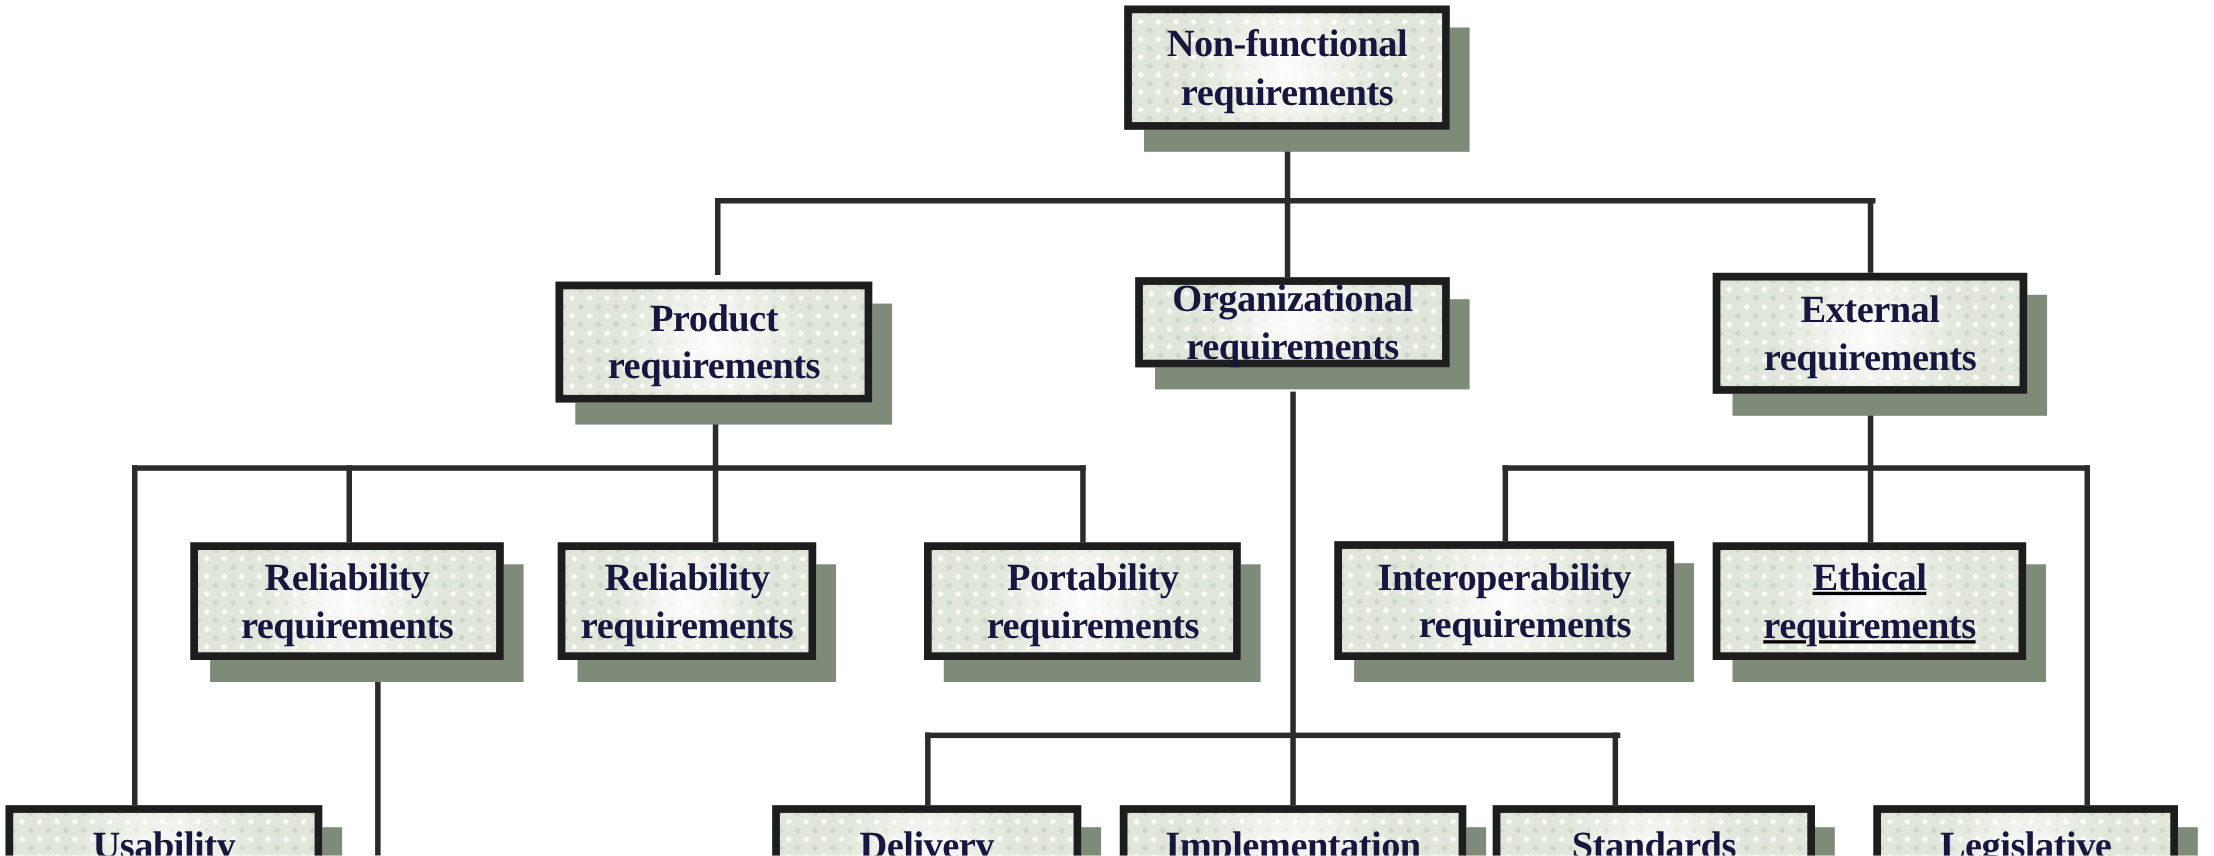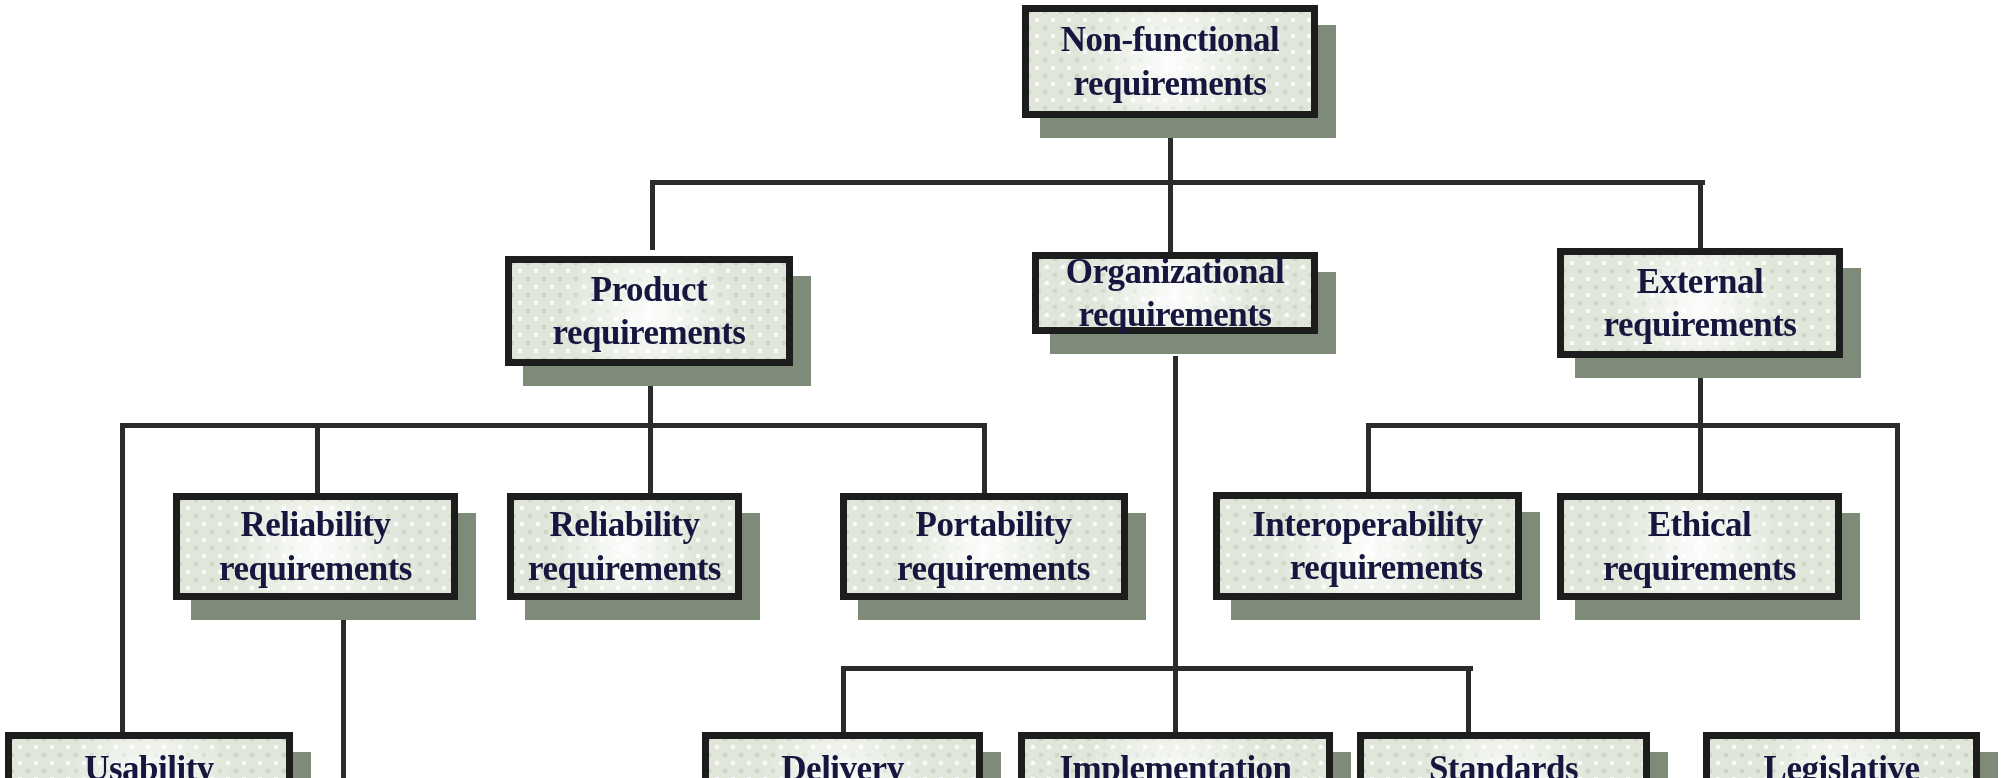--- a/index.html
+++ b/index.html
@@ -91,21 +91,21 @@
 requirements</span>
   </div>
   <div class="node" style="left:840px;top:493px;width:288px;height:107px;padding-left:19px;">
     <span class="lbl">Portability
 requirements</span>
   </div>
   <div class="node" style="left:1213px;top:492px;width:309px;height:108px;text-align:right;">
     <span class="lbl">Interoperability
 requirements</span>
   </div>
-  <div class="node" style="left:1557px;top:493px;width:285px;height:107px;">
+  <div class="node" style="left:1557px;top:493px;width:285px;height:107px;text-decoration:underline;">
     <span class="lbl">Ethical
 requirements</span>
   </div>
 
   <div class="node bottom" style="left:5px;top:732px;width:288px;height:107px;">
     <span class="lbl">Usability</span>
   </div>
   <div class="node bottom" style="left:702px;top:732px;width:281px;height:107px;">
     <span class="lbl">Delivery</span>
   </div>

